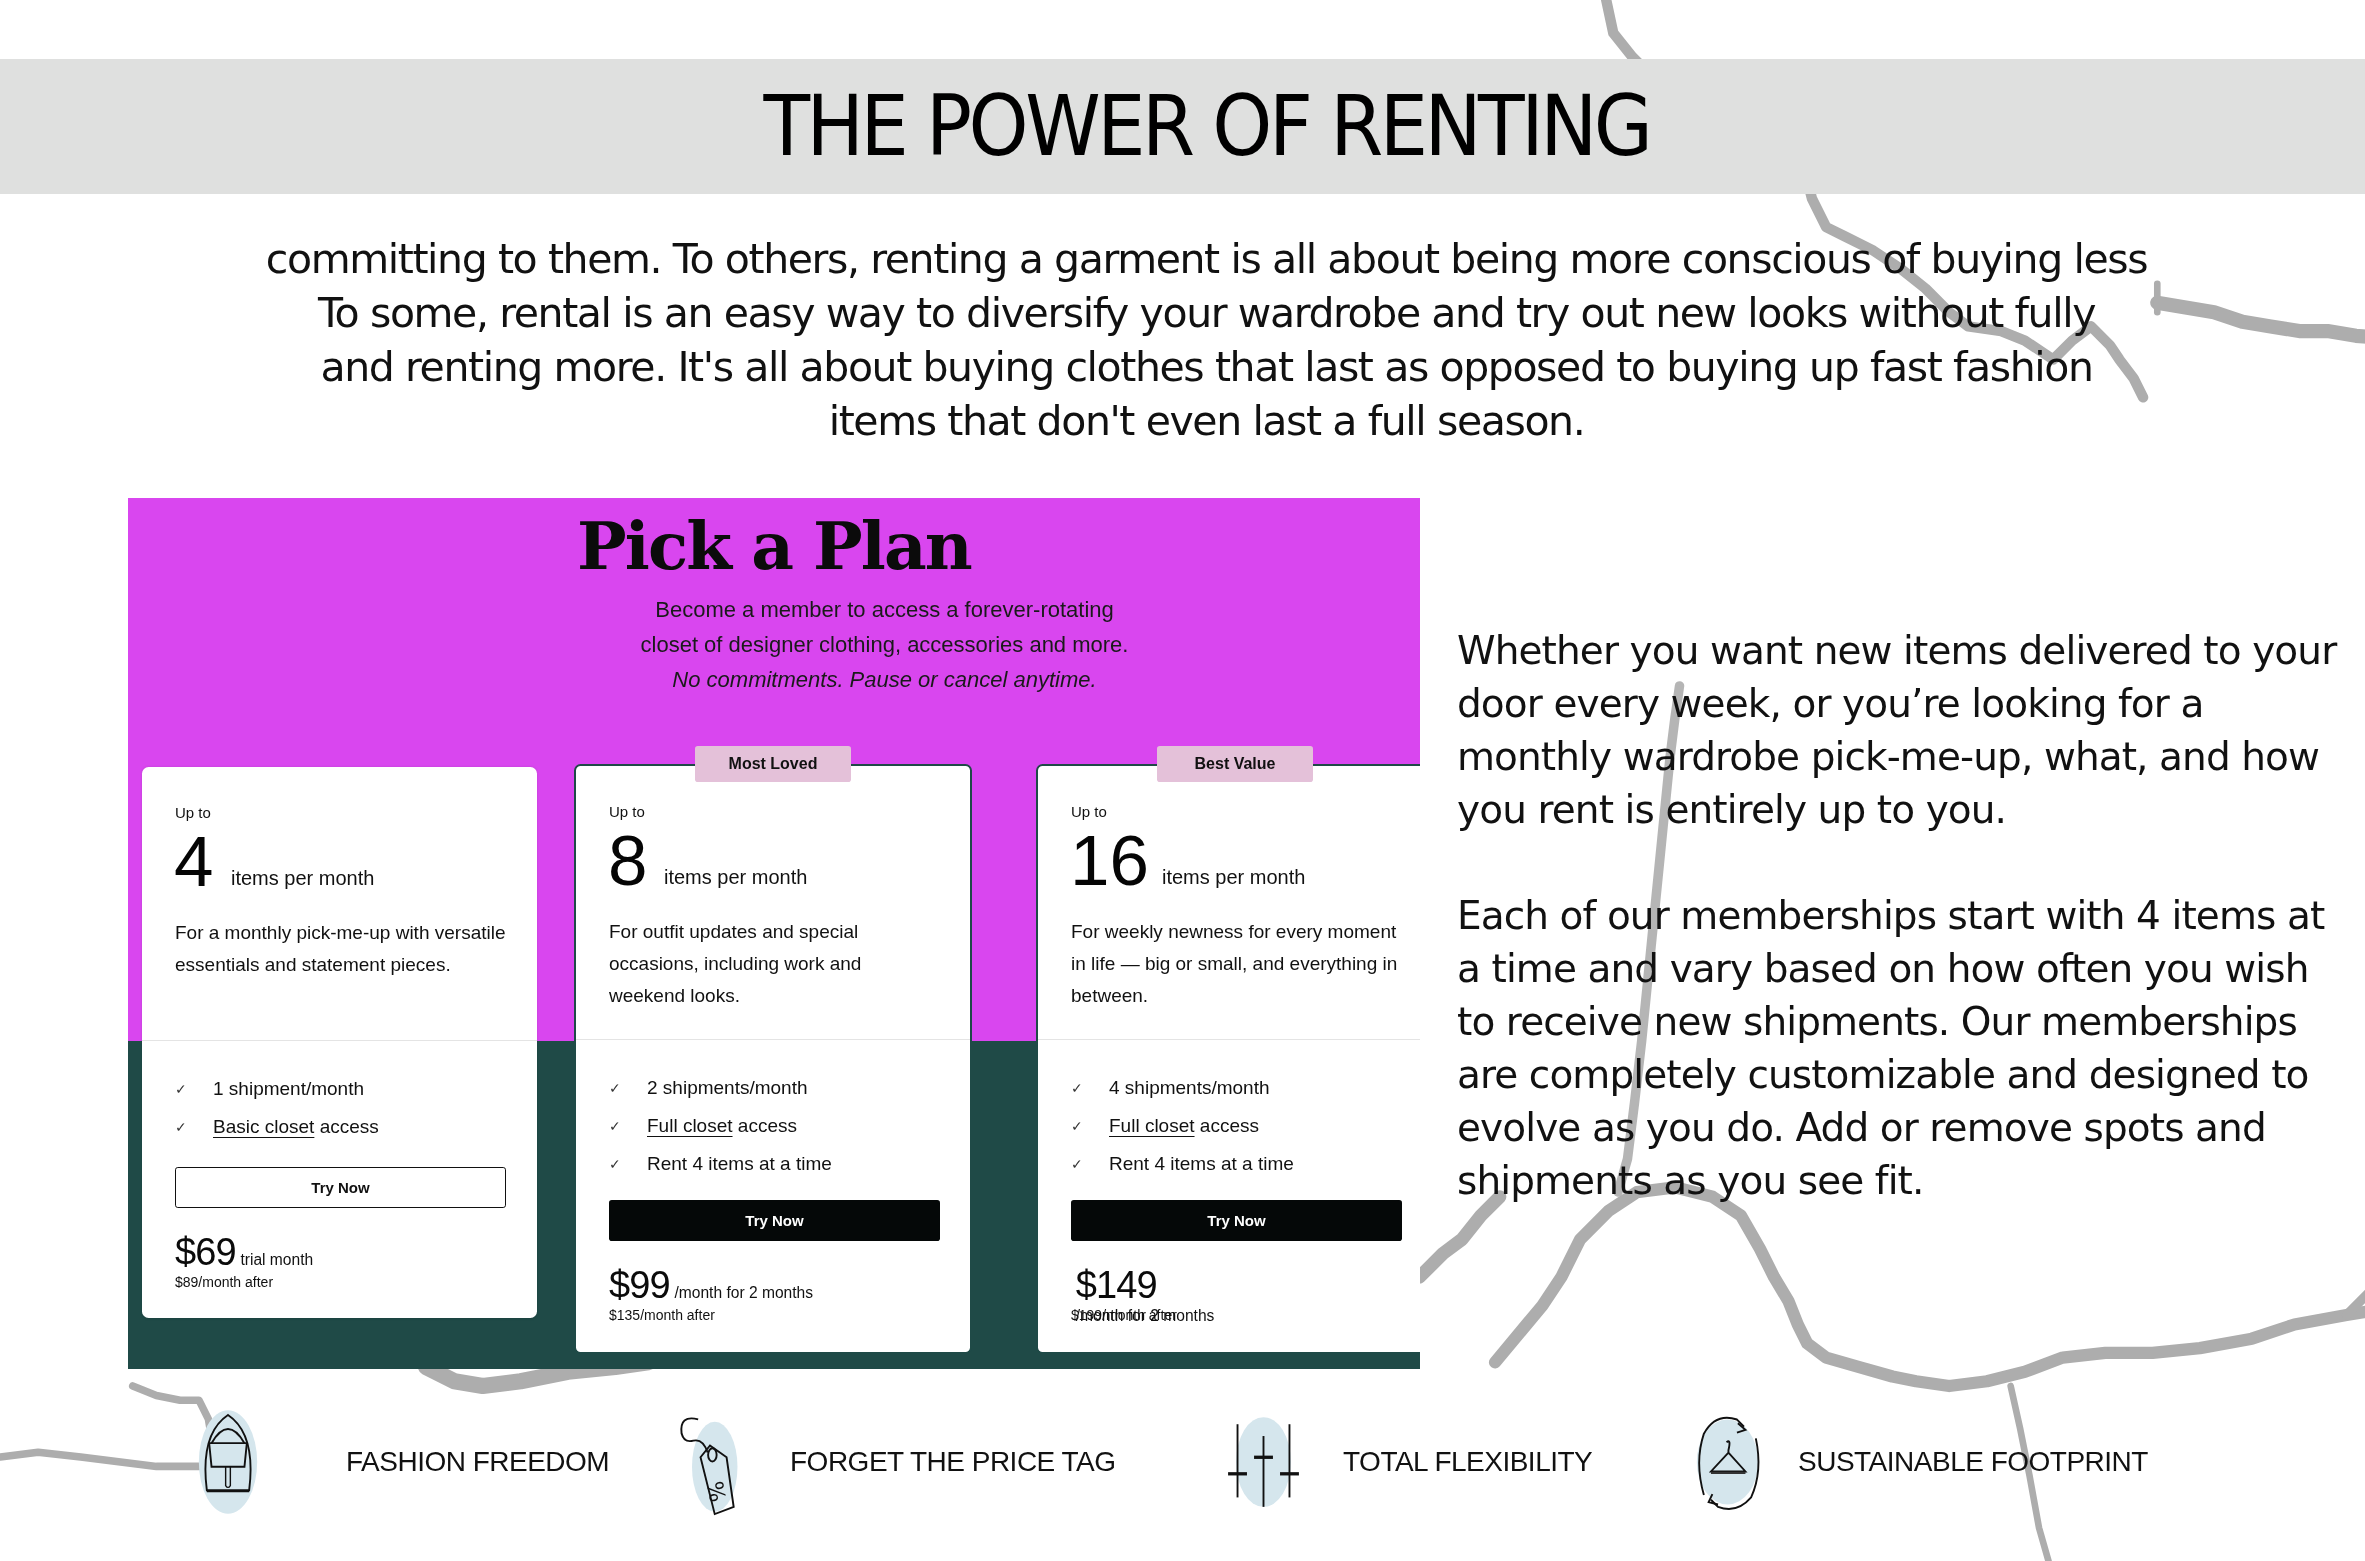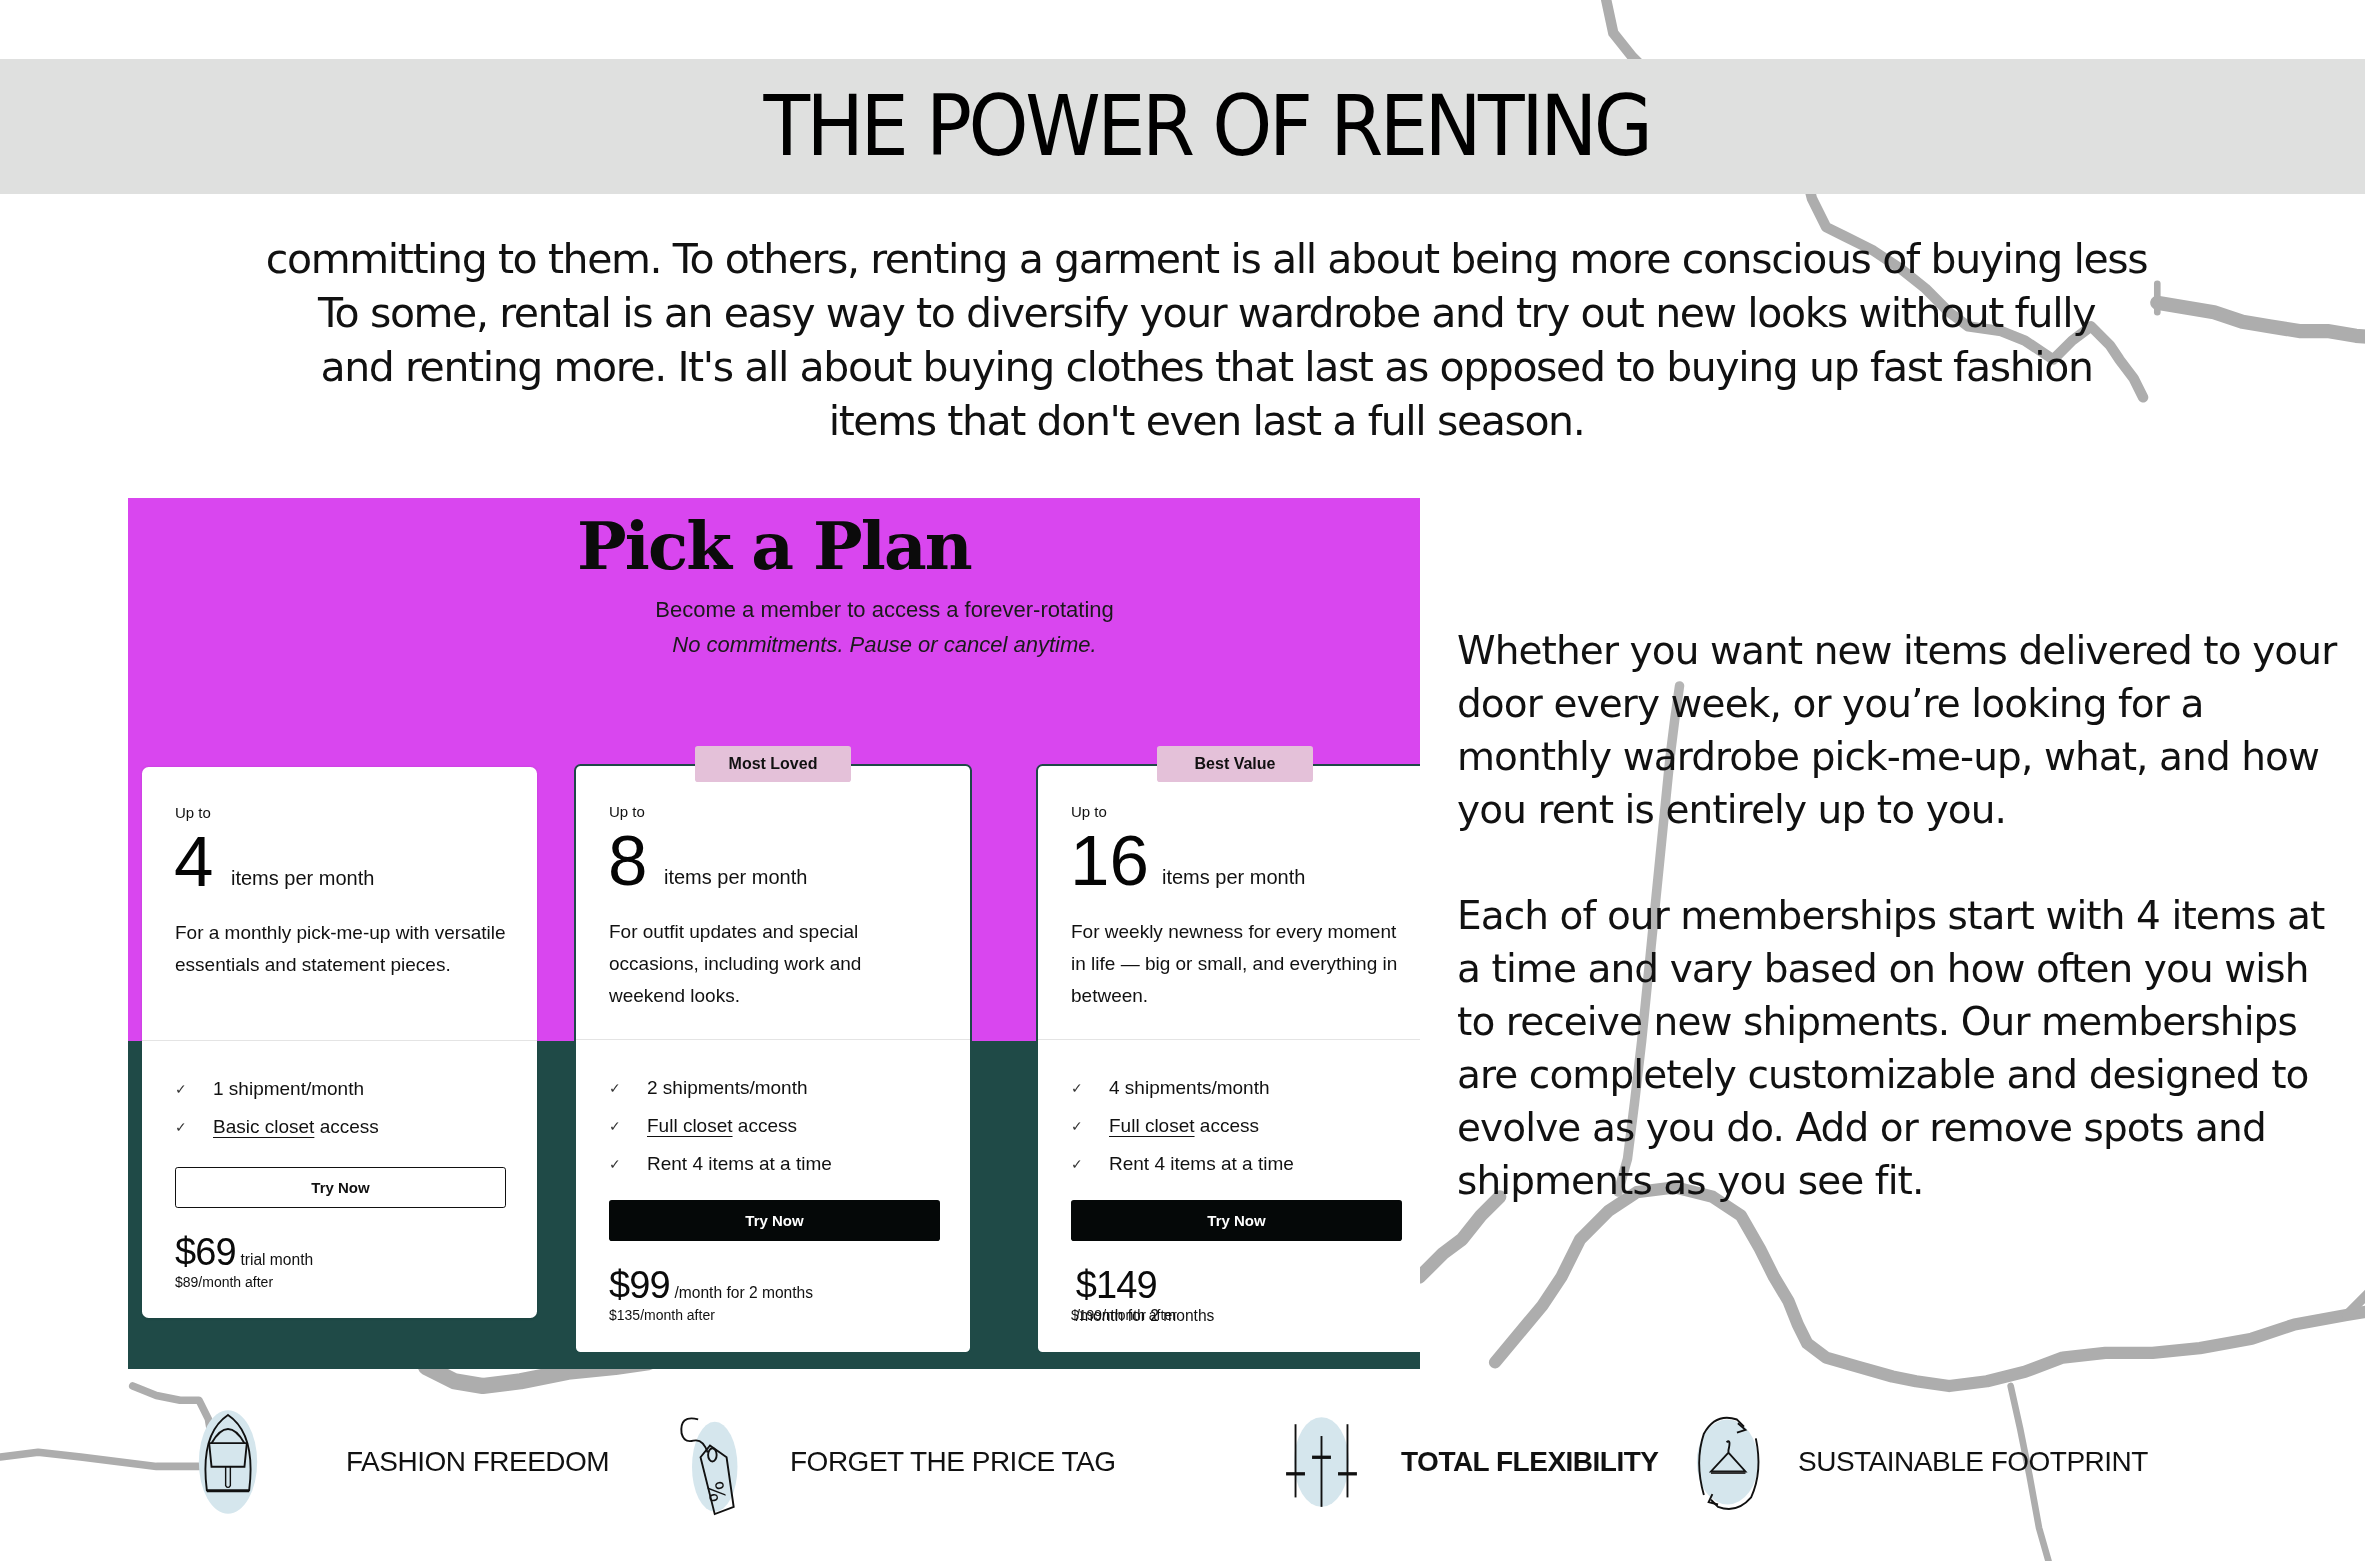--- a/index.html
+++ b/index.html
@@ -71,20 +71,21 @@
   <span class="line">To some, rental is an easy way to diversify your wardrobe and try out new looks without fully</span>
   <span class="line">and renting more. It's all about buying clothes that last as opposed to buying up fast fashion</span>
   <span class="line">items that don't even last a full season.</span>
 </div>
 
 <section class="plan-panel">
   <div class="dark"></div>
   <div class="plan-title">Pick a Plan</div>
   <div class="plan-sub">
     <div>Become a member to access a forever-rotating</div>
+    <div>closet of designer clothing, accessories and more.</div>
     <div class="it">No commitments. Pause or cancel anytime.</div>
   </div>
 
   <div class="card" style="left:14px; top:269px; width:395px; height:551px; box-shadow:0 0.9px 2.8px rgba(0,0,0,0.12);">
     <div class="upto">Up to</div>
     <div class="qty">4</div>
     <div class="qty-label" style="left:89px;">items per month</div>
     <div class="desc">For a monthly pick-me-up with versatile essentials and statement pieces.</div>
     <div class="divider"></div>
     <div class="features">
@@ -193,21 +194,21 @@
         <ellipse cx="105" cy="130" rx="48" ry="95" fill="#d5e6ed"></ellipse>
         <path d="M70 30 Q30 20 35 60 Q40 80 60 75 Q80 70 90 100" fill="none" stroke="#111" stroke-width="4"></path>
         <path d="M75 110 L95 85 L130 110 L145 215 L105 230 Z" fill="none" stroke="#111" stroke-width="4"></path>
         <ellipse cx="100" cy="105" rx="9" ry="14" fill="none" stroke="#111" stroke-width="4"></ellipse>
         <text x="100" y="190" font-size="46" font-family="DejaVu Sans, sans-serif" fill="#111" transform="rotate(80 110 170)">%</text>
       </svg>
     </div>
     <div class="label" style="margin-left:28px;">FORGET THE PRICE TAG</div>
   </div>
 
-  <div class="benefit" style="left:1269px;font-weight:bold;">
+  <div class="benefit" style="left:1211px;">
     <div class="icon">
       <svg width="85" height="114" viewBox="0 0 180 240">
         <ellipse cx="90" cy="120" rx="58" ry="95" fill="#d5e6ed"></ellipse>
         <line x1="35" y1="40" x2="35" y2="195" stroke="#111" stroke-width="4"></line>
         <line x1="90" y1="65" x2="90" y2="215" stroke="#111" stroke-width="4"></line>
         <line x1="145" y1="40" x2="145" y2="195" stroke="#111" stroke-width="4"></line>
         <line x1="15" y1="145" x2="55" y2="145" stroke="#111" stroke-width="7"></line>
         <line x1="70" y1="110" x2="110" y2="110" stroke="#111" stroke-width="7"></line>
         <line x1="125" y1="145" x2="165" y2="145" stroke="#111" stroke-width="7"></line>
       </svg>

